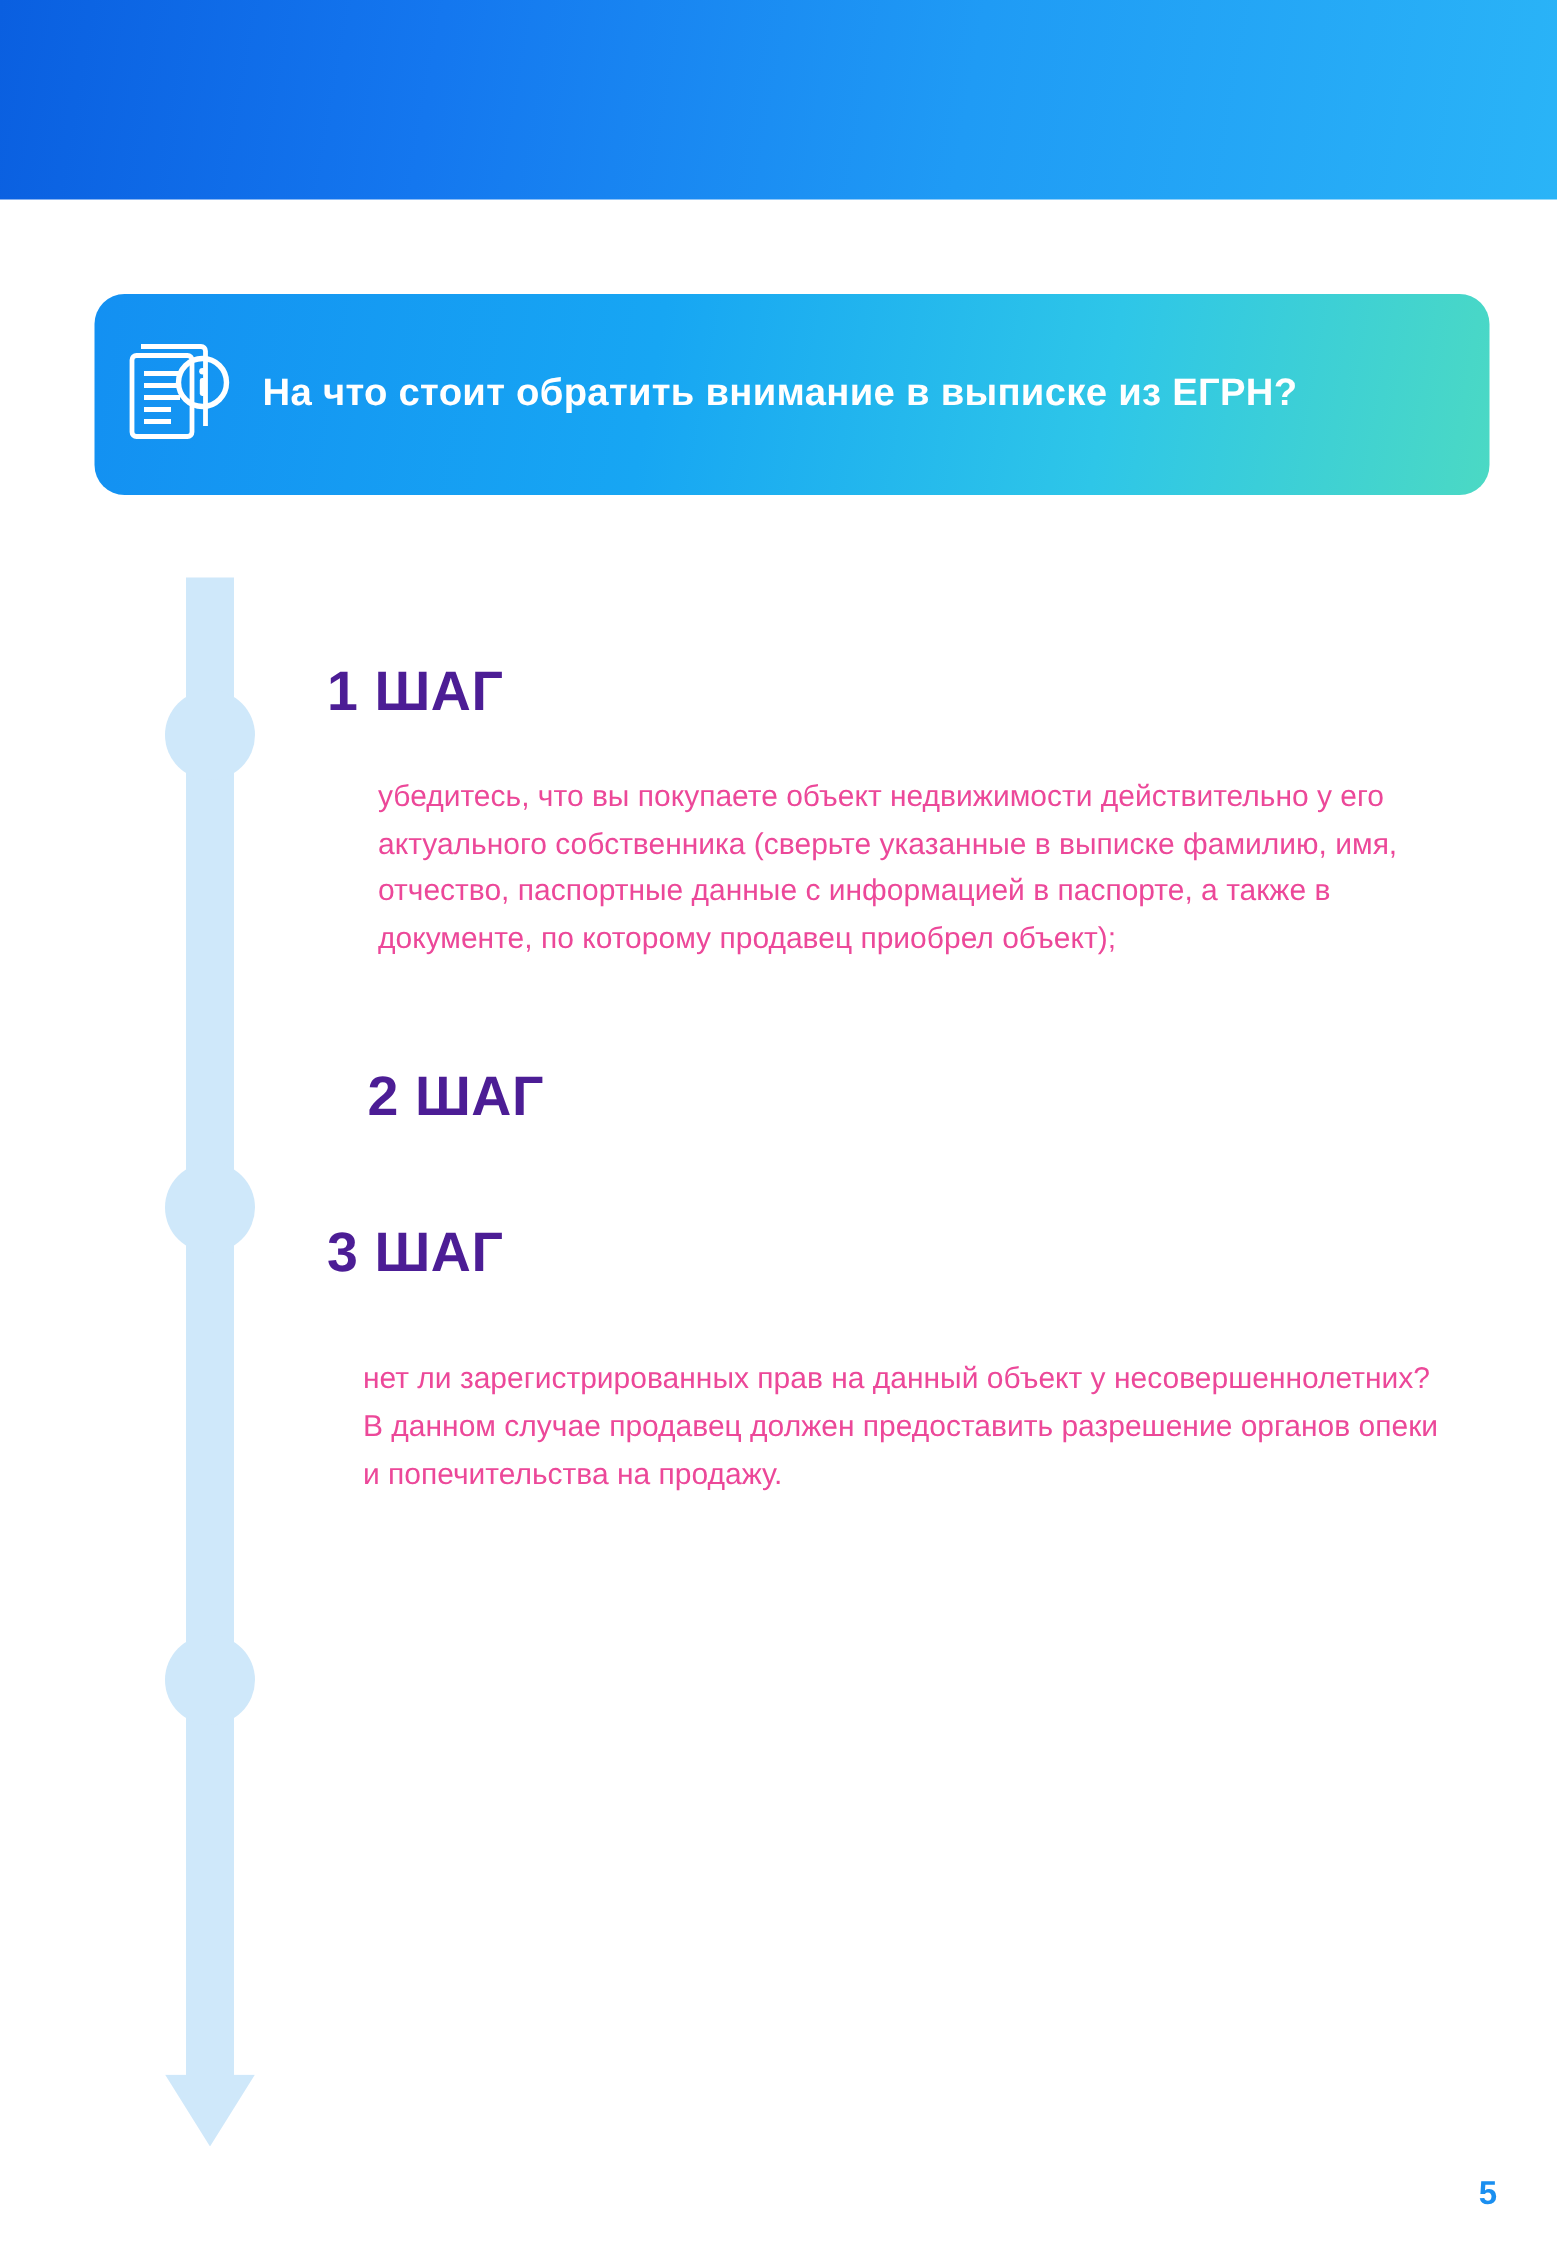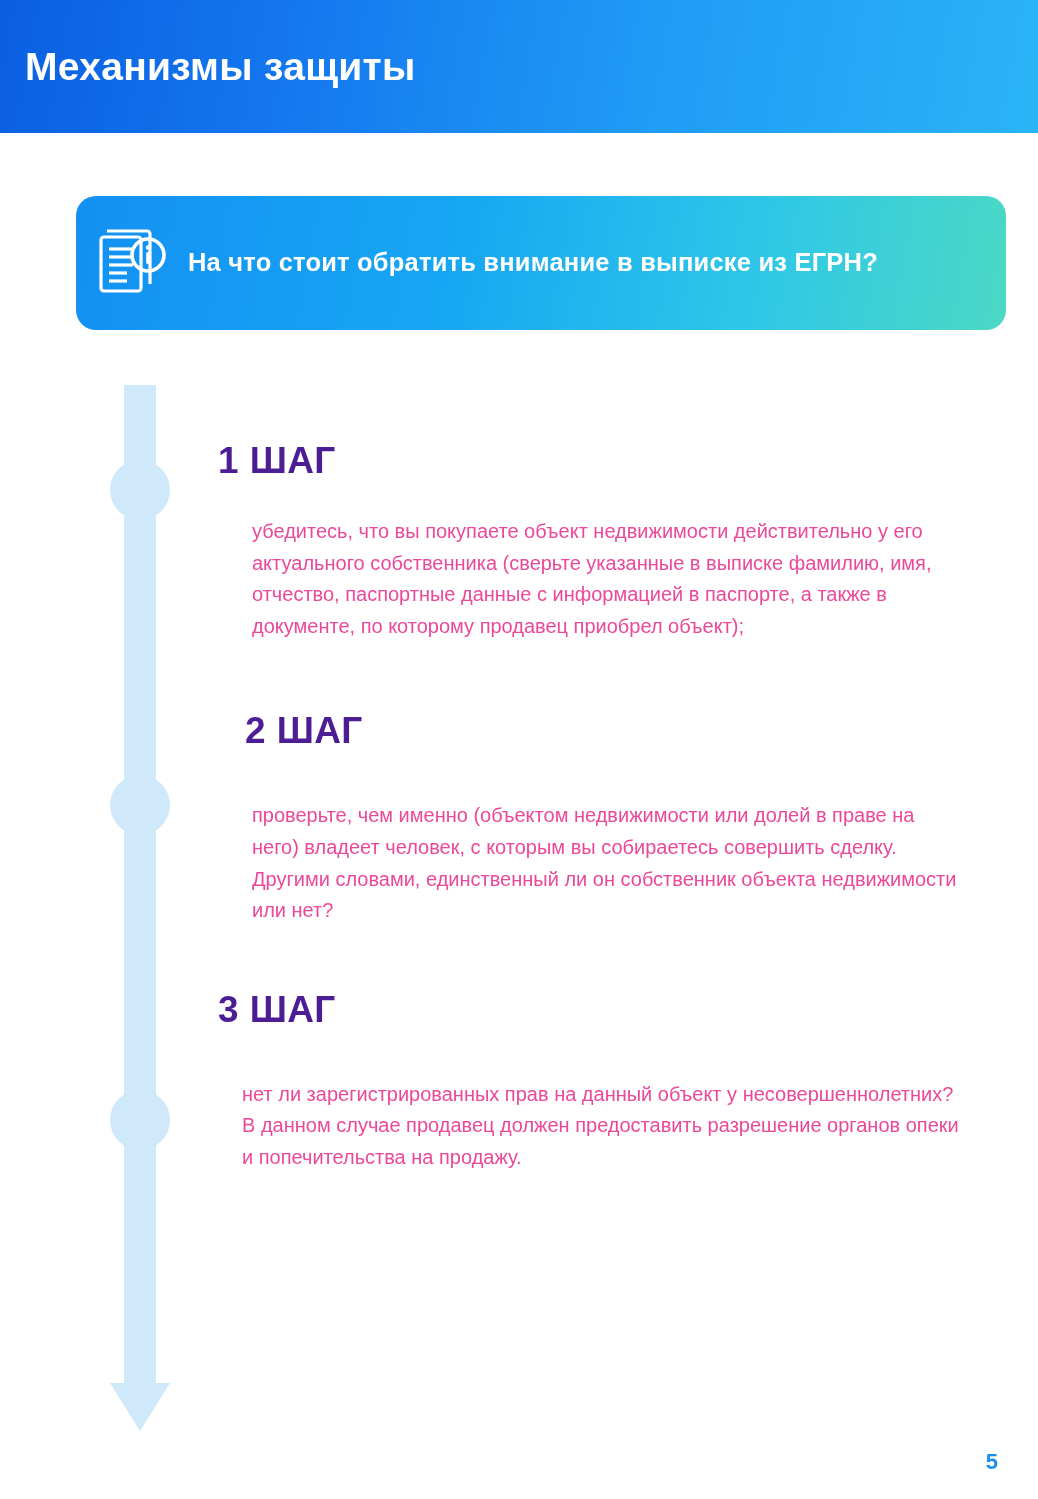--- a/index.html
+++ b/index.html
@@ -53,21 +53,21 @@
     font-size: 39px;
     font-weight: bold;
     letter-spacing: .3px;
     margin-left: 25px;
   }
 
   
   .callout {
     position: absolute;
     top: 196px;
-    left: 76px;
+    left: 63px;
     width: 930px;
     height: 134px;
     border-radius: 20px;
     background: linear-gradient(100deg, #1390f2 0%, #17a6f3 40%, #2ec6e8 72%, #4bd9c4 100%);
     display: flex;
     align-items: center;
     box-sizing: border-box;
   }
   .callout-icon {
     width: 112px;
@@ -163,21 +163,20 @@
     bottom: 24px;
     color: #1a8ff0;
     font-size: 22px;
     font-weight: bold;
   }
 </style>
 </head>
 <body>
 
 <div class="header">
-  <div class="header-title">Механизмы защиты</div>
 </div>
 
 <div class="callout">
   <div class="callout-icon">
     <svg width="74" height="80" viewBox="0 0 74 80" aria-hidden="true">
       <g fill="none" stroke="#ffffff" stroke-width="3.2">
         <rect x="6" y="14" width="40" height="54" rx="3"></rect>
         <path d="M12 8 h40 a3 3 0 0 1 3 3 v50"></path>
         <line x1="14" y1="26" x2="38" y2="26"></line>
         <line x1="14" y1="34" x2="38" y2="34"></line>
@@ -205,21 +204,20 @@
 
 <div class="steps">
 
   <div class="step step-1">
     <h2 class="step-title">1 ШАГ</h2>
     <p class="step-body">убедитесь, что вы покупаете объект недвижимости действительно у его актуального собственника (сверьте указанные в выписке фамилию, имя, отчество, паспортные данные с информацией в паспорте, а также в документе, по которому продавец приобрел объект);</p>
   </div>
 
   <div class="step step-2">
     <h2 class="step-title">2 ШАГ</h2>
-    <p class="step-body">проверьте, чем именно (объектом недвижимости или долей в праве на него) владеет человек, с которым вы собираетесь совершить сделку. Другими словами, единственный ли он собственник объекта недвижимости или нет?</p>
   </div>
 
   <div class="step step-3">
     <h2 class="step-title">3 ШАГ</h2>
     <p class="step-body">нет ли зарегистрированных прав на данный объект у несовершеннолетних? В данном случае продавец должен предоставить разрешение органов опеки и попечительства на продажу.</p>
   </div>
 
 </div>
 
 <div class="page-number">5</div>

